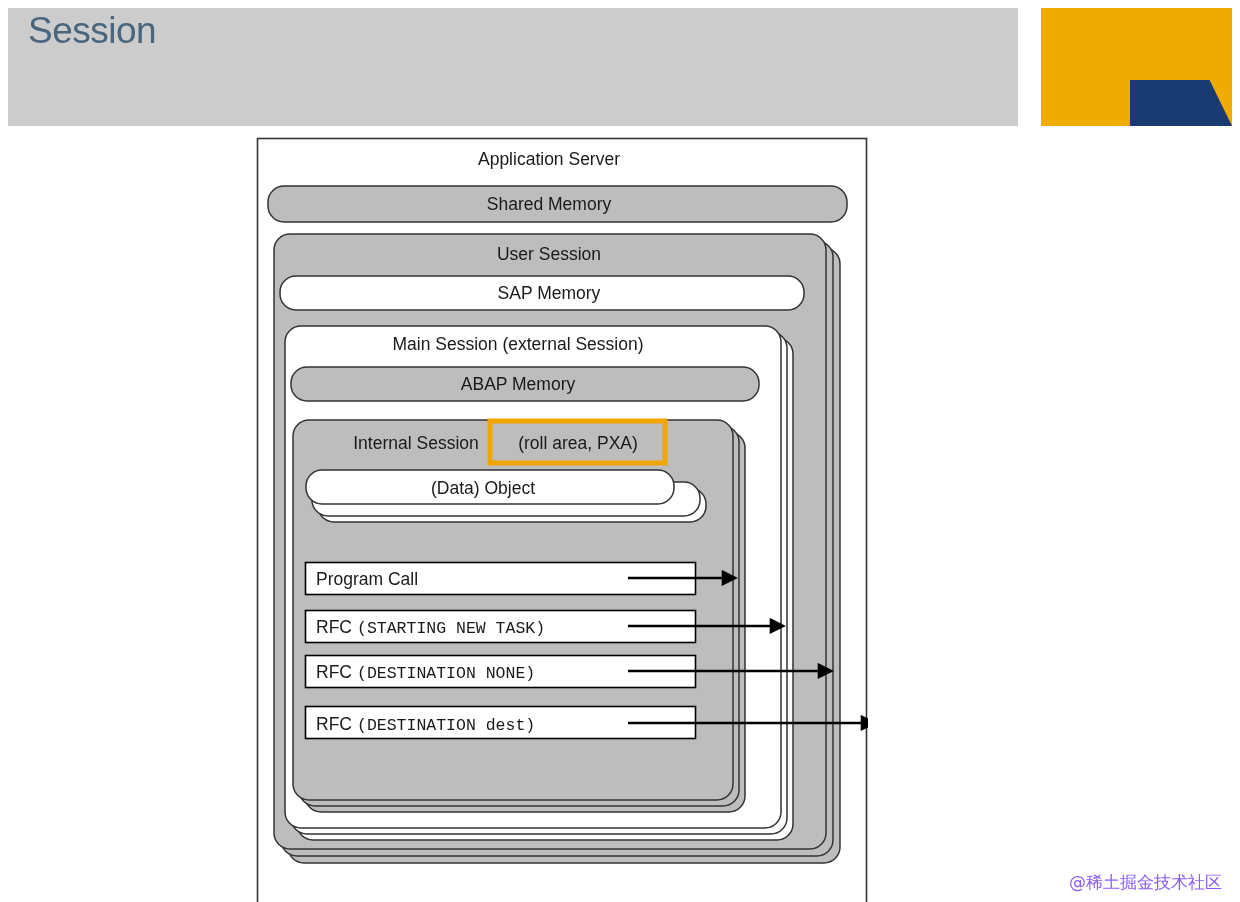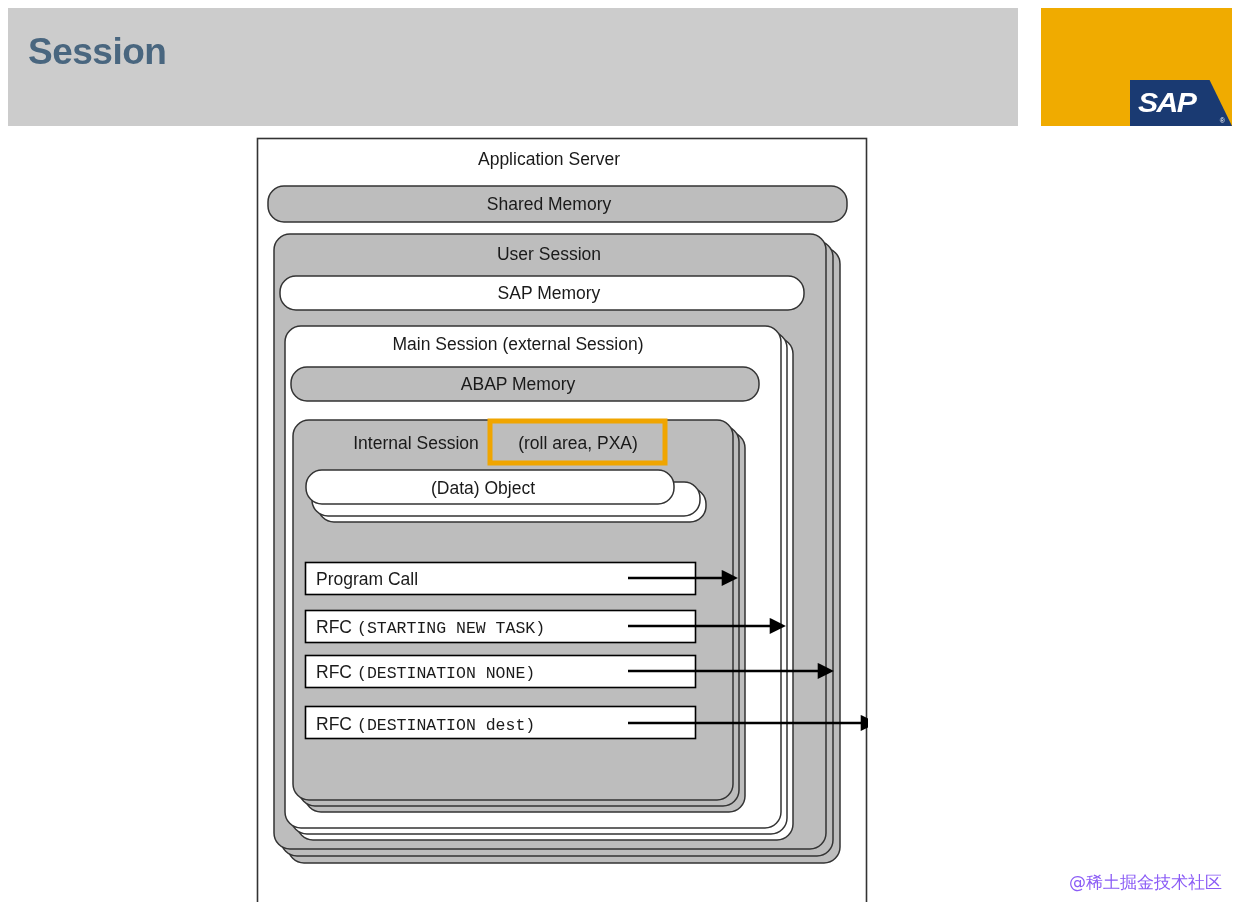--- a/index.html
+++ b/index.html
@@ -20,23 +20,23 @@
     position: absolute;
     left: 8px;
     top: 8px;
     width: 1010px;
     height: 118px;
     background: #cccccc;
   }
   #page-title {
     position: absolute;
     left: 20px;
-    top: 23px;
+    top: 2px;
     font-size: 37px;
-    font-weight: bold;
+    font-weight: normal;
     color: #49667f;
     letter-spacing: -0.5px;
     font-family: "Liberation Sans", sans-serif;
   }
 
   
   #sap-logo-block {
     position: absolute;
     left: 1041px;
     top: 8px;
@@ -107,24 +107,20 @@
 </style>
 </head>
 <body>
 
 <div id="header-bar">
   <div id="page-title">Session</div>
 </div>
 
 <div id="sap-logo-block">
   <div id="sap-logo-mark"></div>
-  <div id="sap-logo-mark-inner">
-    <span id="sap-logo-text">SAP</span>
-    <span id="sap-logo-reg">®</span>
-  </div>
 </div>
 
 <svg id="diagram" viewBox="0 0 1240 902" width="1240" height="902" xmlns="http://www.w3.org/2000/svg">
 
   <defs>
     <clipPath id="clipFrame">
       <rect x="256" y="137" width="612" height="765"></rect>
     </clipPath>
   </defs>
 

